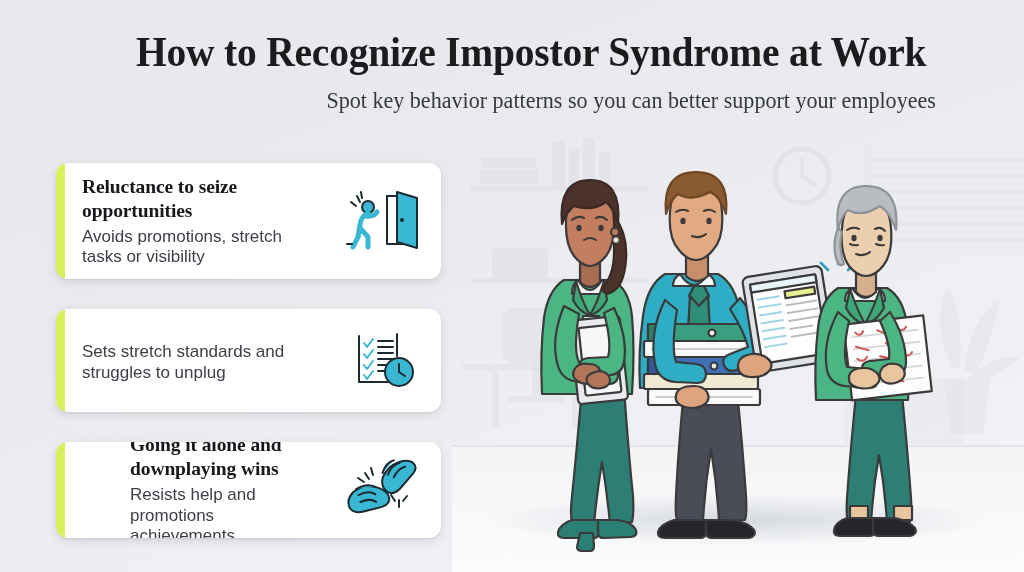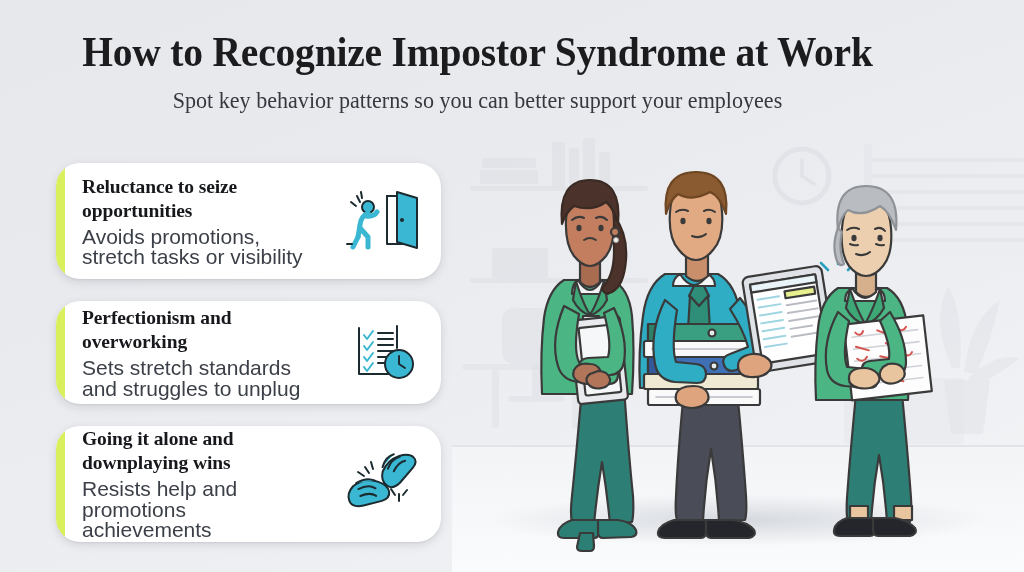--- a/index.html
+++ b/index.html
@@ -15,21 +15,21 @@
     background: linear-gradient(160deg, #e6e8ec 0%, #e9eaee 35%, #eeeff2 70%, #f3f4f6 100%);
     font-family: "Liberation Sans", sans-serif;
   }
 
   
   .header {
     position: absolute;
     left: 0;
     top: 28px;
     width: 955px;
-    text-align: center;
+    text-align: right;
   }
   .title {
     font-family: "Liberation Serif", serif;
     font-weight: bold;
     font-size: 42px;
     line-height: 48px;
     color: #1c1c1e;
     letter-spacing: -0.2px;
     transform: scaleX(0.94);
     white-space: nowrap;
@@ -48,24 +48,24 @@
   
   .cards {
     position: absolute;
     left: 56px;
     top: 163px;
     width: 385px;
   }
   .card {
     position: relative;
     background: #ffffff;
-    border-radius: 24px;
+    border-radius: 12px;
     box-shadow: 0 3px 10px rgba(40, 45, 60, 0.13), 0 1px 2px rgba(40,45,60,0.08);
     overflow: hidden;
-    margin-bottom: 22px;
+    margin-bottom: 30px;
     display: flex;
     align-items: center;
     gap: 24px;
   }
   .card-accent {
     position: absolute;
     left: 0;
     top: 0;
     bottom: 0;
     width: 9px;
@@ -79,37 +79,37 @@
   .card-title {
     font-family: "Liberation Serif", serif;
     font-weight: bold;
     font-size: 19.5px;
     line-height: 24px;
     color: #16181c;
     letter-spacing: -0.1px;
   }
   .card-desc {
     font-family: "Liberation Sans", sans-serif;
-    font-size: 21px;
+    font-size: 17px;
     line-height: 20.5px;
     color: #3b3f47;
     margin-top: 4px;
   }
   .card-icon {
     flex: 0 0 auto;
     width: 100px;
     height: 74px;
     display: flex;
     align-items: center;
     justify-content: center;
     padding-right: 8px;
   }
   .card1 { height: 116px; }
   .card2 { height: 103px; }
-  .card3 { height: 116px; }
+  .card3 { height: 96px; padding-left: 48px; }
 
   
   .illus {
     position: absolute;
     left: 452px;
     top: 128px;
     width: 572px;
     height: 444px;
   }
 </style>
@@ -416,21 +416,20 @@
             <path d="M22 4 L23 10"></path>
             <path d="M8 56 L13 56"></path>
           </g>
         </svg>
       </div>
     </div>
 
     <div class="card card2">
       <div class="card-accent"></div>
       <div class="card-text">
-        <div class="card-title">Perfectionism and overworking</div>
         <div class="card-desc">Sets stretch standards and struggles to unplug</div>
       </div>
       <div class="card-icon">
         <svg width="76" height="62" viewBox="0 0 76 62" xmlns="http://www.w3.org/2000/svg">
           <g stroke="#1c2b30" stroke-width="2" fill="none" stroke-linecap="round" stroke-linejoin="round">
 
             <path d="M14 6 L14 52 L50 52"></path>
             <path d="M52 4 L52 26"></path>
 
             <path d="M19 13 l3 4 l6 -8" stroke="#3ab7d2"></path>

